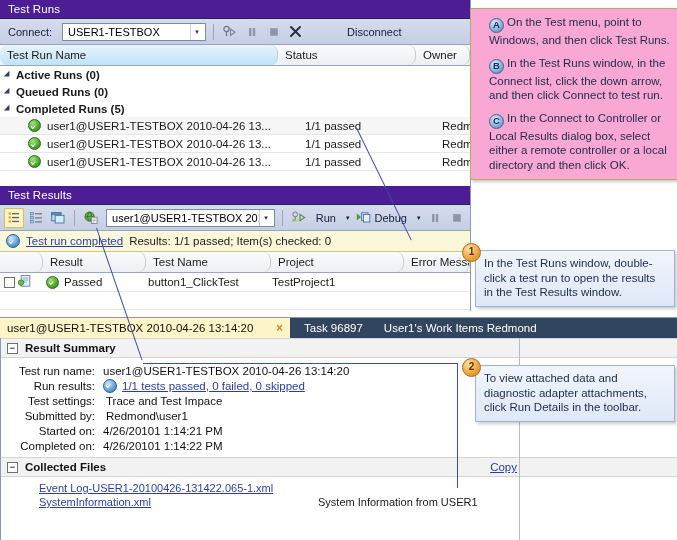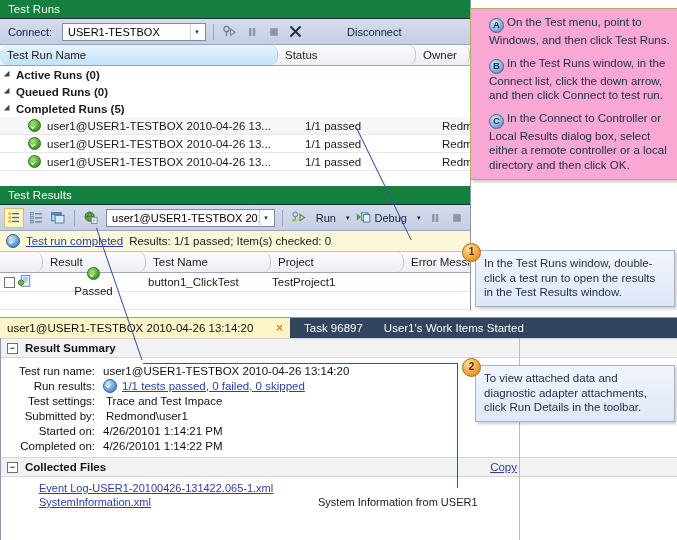--- a/index.html
+++ b/index.html
@@ -9,21 +9,21 @@
     font-family:"Liberation Sans", sans-serif;
     font-size:11px;
     color:#1a1a1a;
     overflow:hidden;
     position:relative;
   }
   .root{position:relative;width:677px;height:540px;}
 
   
   .panel-title{
-    background:#15803d;
+    background:#4c1d95;
     color:#ffffff;
     font-size:11.5px;
     height:18px;
     line-height:18px;
     padding-left:8px;
     letter-spacing:.1px;
     border-bottom:1px solid #1d2c41;
   }
   .toolbar{
     background:linear-gradient(180deg,#d6dced 0%,#c5cee3 100%);
@@ -347,21 +347,21 @@
       <div class="cell" style="width:35px;gap:3px;padding-left:4px;">
         <span style="width:9px;height:9px;border:1px solid #6f6f6f;background:#fff;display:inline-block;flex:none;"></span>
         <span>
           <svg width="13" height="12" viewBox="0 0 13 12">
             <rect x="3.2" y="0.6" width="8.6" height="10.6" fill="#e9f1fa" stroke="#5a7fa8" stroke-width=".9"></rect>
             <path d="M4.8 3 h5.4 M4.8 5 h5.4 M4.8 7 h4" stroke="#7f93ab" stroke-width=".8"></path>
             <circle cx="3" cy="7.6" r="2.7" fill="#6fb84f" stroke="#34701f" stroke-width=".8"></circle>
           </svg>
         </span>
       </div>
-      <div class="cell" style="width:95px;gap:5px;flex-direction:column;">
+      <div class="cell" style="width:95px;gap:5px;">
         <span class="ok"></span>
         <span>Passed</span>
       </div>
       <div class="cell" style="width:117px;">button1_ClickTest</div>
       <div class="cell" style="width:125px;">TestProject1</div>
       <div class="cell" style="flex:1;"></div>
     </div>
     <div class="row"></div>
   </div>
 
@@ -371,21 +371,21 @@
 
     <div class="doc-tabs">
       <div class="doc-tab active" style="width:276px;">
         <span style="flex:1;">user1@USER1-TESTBOX 2010-04-26 13:14:20</span>
         <span class="x">×</span>
       </div>
       <div class="doc-tab" style="padding:0 14px;">
         <span>Task 96897</span>
       </div>
       <div class="doc-tab">
-        <span>User1's Work Items Started</span>
+        <span>User1's Work Items Redmond</span>
       </div>
     </div>
 
     <div style="position:relative;height:202px;border-left:1px solid #8d99b3;box-sizing:border-box;">
 
       <div class="sec-head">
         <span class="expander">−</span>
         <span>Result Summary</span>
       </div>
 

